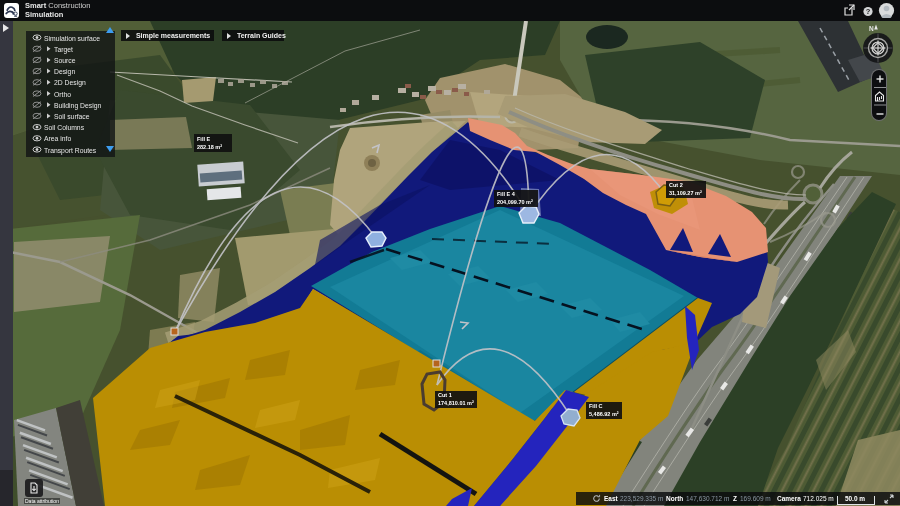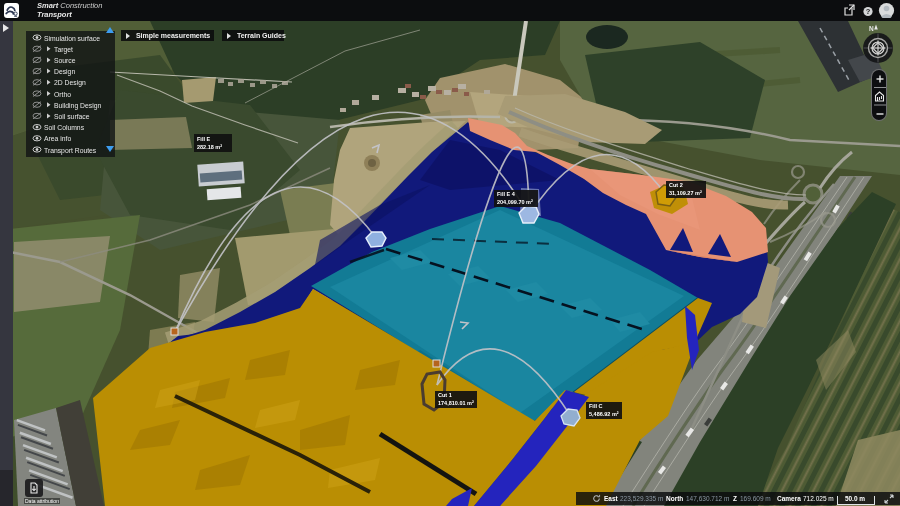--- a/index.html
+++ b/index.html
@@ -298,23 +298,23 @@
 
 <div class="abs" style="left:4px;top:3px;width:15px;height:15px;background:#fff;border-radius:3px;">
   <svg width="15" height="15" viewBox="0 0 15 15">
     <path d="M3.2,7.2 Q5,3.2 8,4.2 Q10.6,5.2 10.8,7.4" stroke="#2a3550" stroke-width="1.7" fill="none" stroke-linecap="round"></path>
     <path d="M2.2,10.6 Q4.4,7.4 7.4,8.6 Q9.6,9.4 9.4,11" stroke="#2a3550" stroke-width="1.7" fill="none" stroke-linecap="round"></path>
     <circle cx="11.6" cy="10.6" r="1.6" fill="none" stroke="#2a3550" stroke-width="0.9"></circle>
     <rect x="10.2" y="12.6" width="2.8" height="1.1" fill="#2a3550"></rect>
   </svg>
 </div>
 
-<div class="abs" style="left:37px;top:2px;color:#e8e8e8;font-size:7.5px;line-height:8.5px;font-style:italic;">
+<div class="abs" style="left:25px;top:2px;color:#e8e8e8;font-size:7.5px;line-height:8.5px;">
   <div><b>Smart</b> <span style="color:#cfcfcf">Construction</span></div>
-  <div><b>Transport</b></div>
+  <div><b>Simulation</b></div>
 </div>
 
 <svg class="abs" width="70" height="21" viewBox="0 0 70 21" style="left:830px;top:0">
 
   <g stroke="#e0e0e0" stroke-width="1.2" fill="none">
     <path d="M22,8 L22,15 L15,15 L15,8 L18,8"></path>
     <path d="M19,5 L24,5 L24,10"></path>
     <path d="M24,5 L19,10"></path>
   </g>
 

